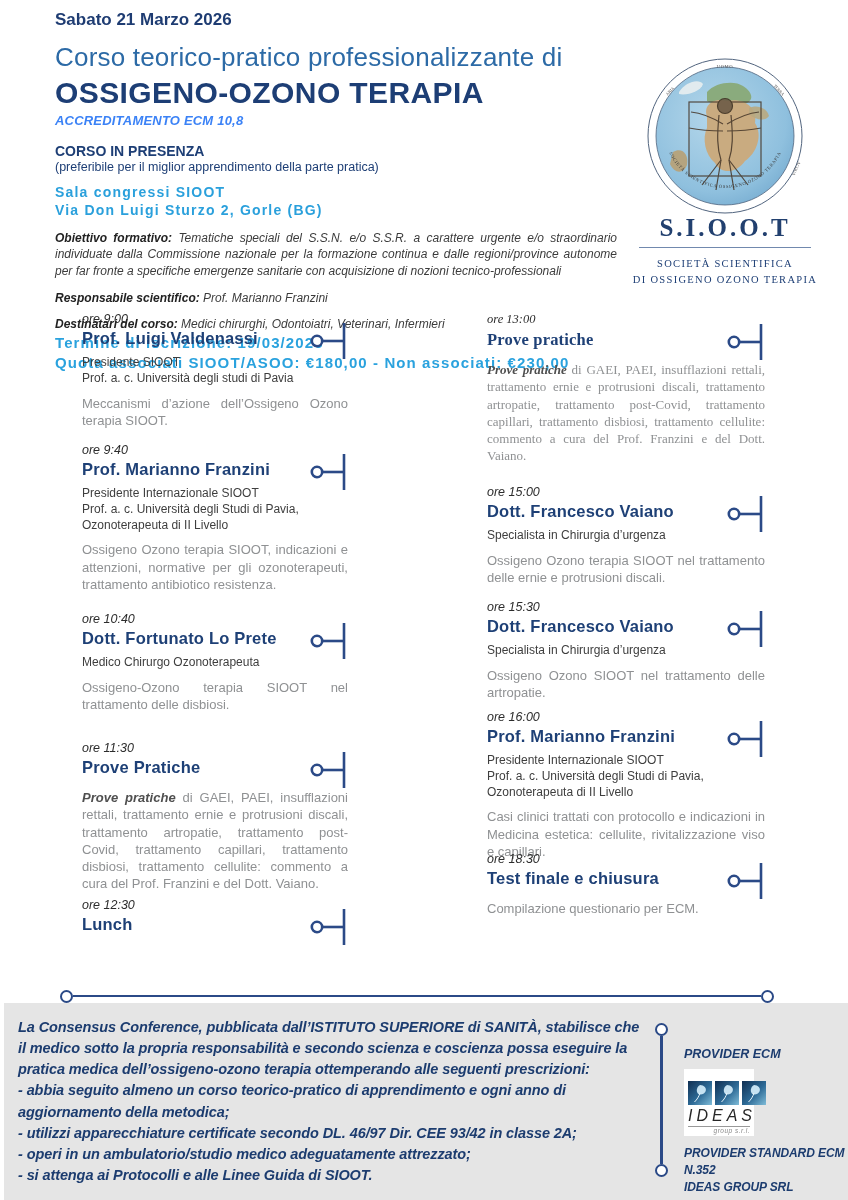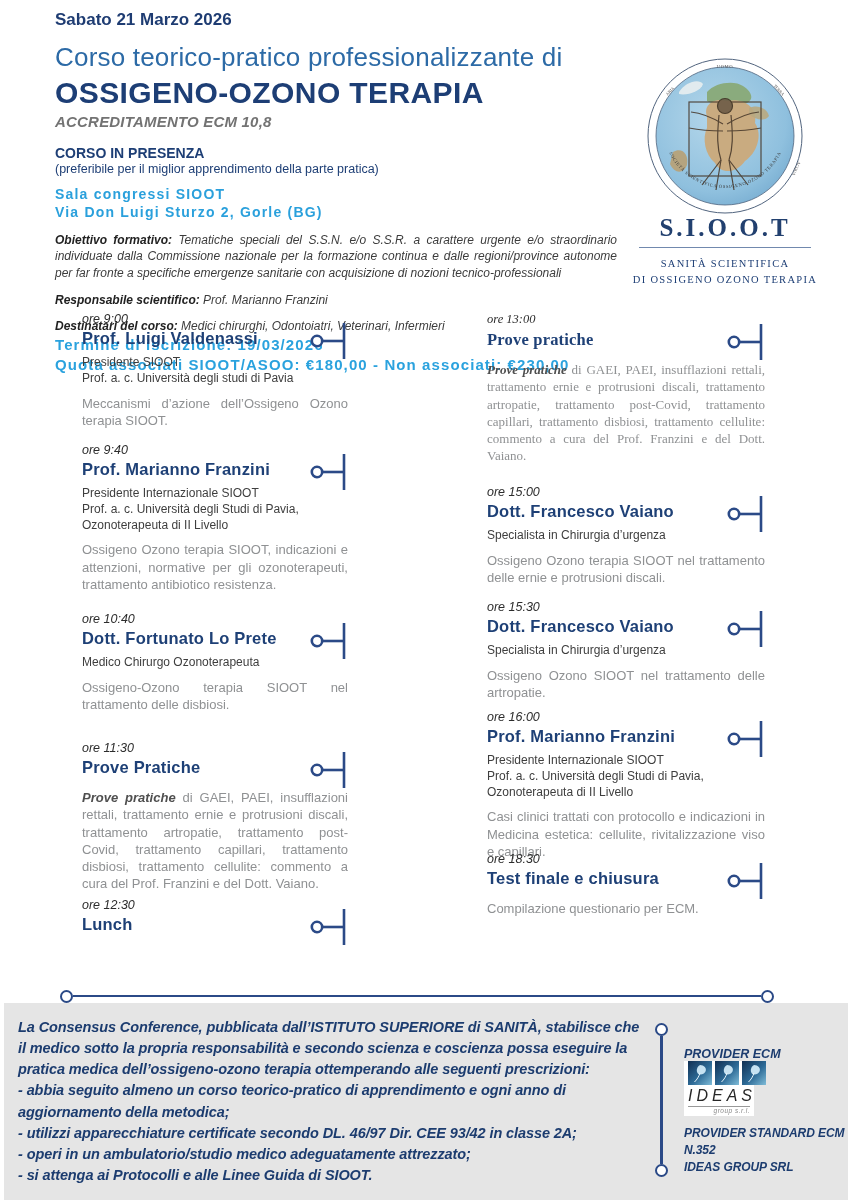--- a/index.html
+++ b/index.html
@@ -5,21 +5,21 @@
   html,body{margin:0;padding:0;}
   body{width:848px;height:1200px;background:#ffffff;position:relative;overflow:hidden;
        font-family:"Liberation Sans",sans-serif;-webkit-font-smoothing:antialiased;}
   .page{position:absolute;inset:0;}
 
   
   .header-left{position:absolute;left:55px;top:10px;width:560px;}
   .date{font-size:17px;font-weight:700;color:#1e3c72;}
   .title1{font-size:26px;color:#2c6aa6;margin-top:12px;letter-spacing:.2px;}
   .title2{font-size:30px;font-weight:800;color:#1d3e75;letter-spacing:.4px;margin-top:3px;}
-  .accred{font-size:15px;font-weight:700;font-style:italic;color:#737373;margin-top:3px;letter-spacing:.2px;}
+  .accred{font-size:13px;font-weight:700;font-style:italic;color:#3b82f6;margin-top:3px;letter-spacing:.2px;}
   .presenza{margin-top:15px;}
   .presenza-title{font-size:14px;font-weight:700;color:#1d3e75;}
   .presenza-note{font-size:12.5px;color:#1d3e75;margin-top:1px;}
   .venue{margin-top:9px;font-size:14px;font-weight:700;color:#2aa0dc;letter-spacing:1.2px;line-height:1.32;}
   .para{margin-top:10px;font-size:12px;font-style:italic;color:#3c3c3c;line-height:1.38;width:562px;text-align:justify;}
   .para b{color:#222;}
   .para.short{text-align:left;}
   .deadline-block{font-size:15px;font-weight:700;color:#2aa2de;letter-spacing:1.1px;line-height:1.38;}
 
   
@@ -48,21 +48,21 @@
   .bluebox{position:absolute;left:4px;top:1003px;width:848px;height:197px;background:#e5e5e5;font-style:italic;}
   .consensus{position:absolute;left:14px;top:14px;width:630px;font-size:14.5px;font-weight:700;
              color:#1c3c6f;line-height:1.46;letter-spacing:-.1px;}
   .consensus div{margin:0;}
 
   .vtl{position:absolute;left:651px;top:20px;height:154px;display:flex;flex-direction:column;align-items:center;}
   .vtl .vbar{width:2.6px;flex:1;background:#2b4a87;}
 
   .provider{position:absolute;left:680px;top:44px;width:164px;color:#1c3c6f;}
   .prov-label{font-size:12.5px;font-weight:700;}
-  .ideas{margin-top:0;width:70px;background:#fff;padding:0 4px 2px;box-sizing:border-box;}
+  .ideas{margin-top:8px;width:70px;background:#fff;padding:12px 4px 2px;box-sizing:border-box;}
   .ideas-squares{display:flex;gap:3px;}
   .sq{width:24px;height:24px;background:linear-gradient(135deg,#102f52 0%,#2d6a96 55%,#7fbcd8 100%);}
   .sq svg{display:block;}
   .ideas-word{font-size:16px;letter-spacing:4px;color:#262626;font-weight:500;margin-top:2px;
               border-bottom:1px solid #999;padding-bottom:1px;}
   .ideas-sub{font-size:6.5px;color:#8a8a8a;text-align:right;letter-spacing:.5px;}
   .prov-lines{margin-top:9px;font-size:12px;font-weight:700;line-height:1.4;letter-spacing:-.1px;}
 </style>
 </head>
 <body>
@@ -133,21 +133,21 @@
         <text font-size="4.2" text-anchor="middle" transform="translate(150,112) rotate(115)">ACQUA</text>
         <text font-size="4.2" text-anchor="middle" transform="translate(26,36) rotate(-48)">ARIA</text>
         <text font-size="4.6" letter-spacing=".7" fill="#3a3a3a">
           <textPath href="#arcb" startOffset="50%" text-anchor="middle">SOCIETÀ SCIENTIFICA OSSIGENO OZONO TERAPIA</textPath>
         </text>
       </g>
     </svg>
     <div class="sioot">S.I.O.O.T</div>
     <div class="logo-div"></div>
     <div class="logo-sub">
-      <div>SANITÀ SCIENTIFICA</div>
+      <div>SOCIETÀ SCIENTIFICA</div>
       <div>DI OSSIGENO OZONO TERAPIA</div>
     </div>
   </div>
 
   <div id="schedule">
       <div class="entry" style="left: 82px; width: 266px; top: 312px;">
         <div class="time">ore 9:00</div>
         <div class="trow"><span class="etitle">Prof. Luigi Valdenassi</span><span class="tlicon">
             <svg viewBox="0 0 38 40" width="38" height="40">
               <line x1="12.5" y1="20" x2="34" y2="20" stroke="#2b4a87" stroke-width="2.6"></line>

